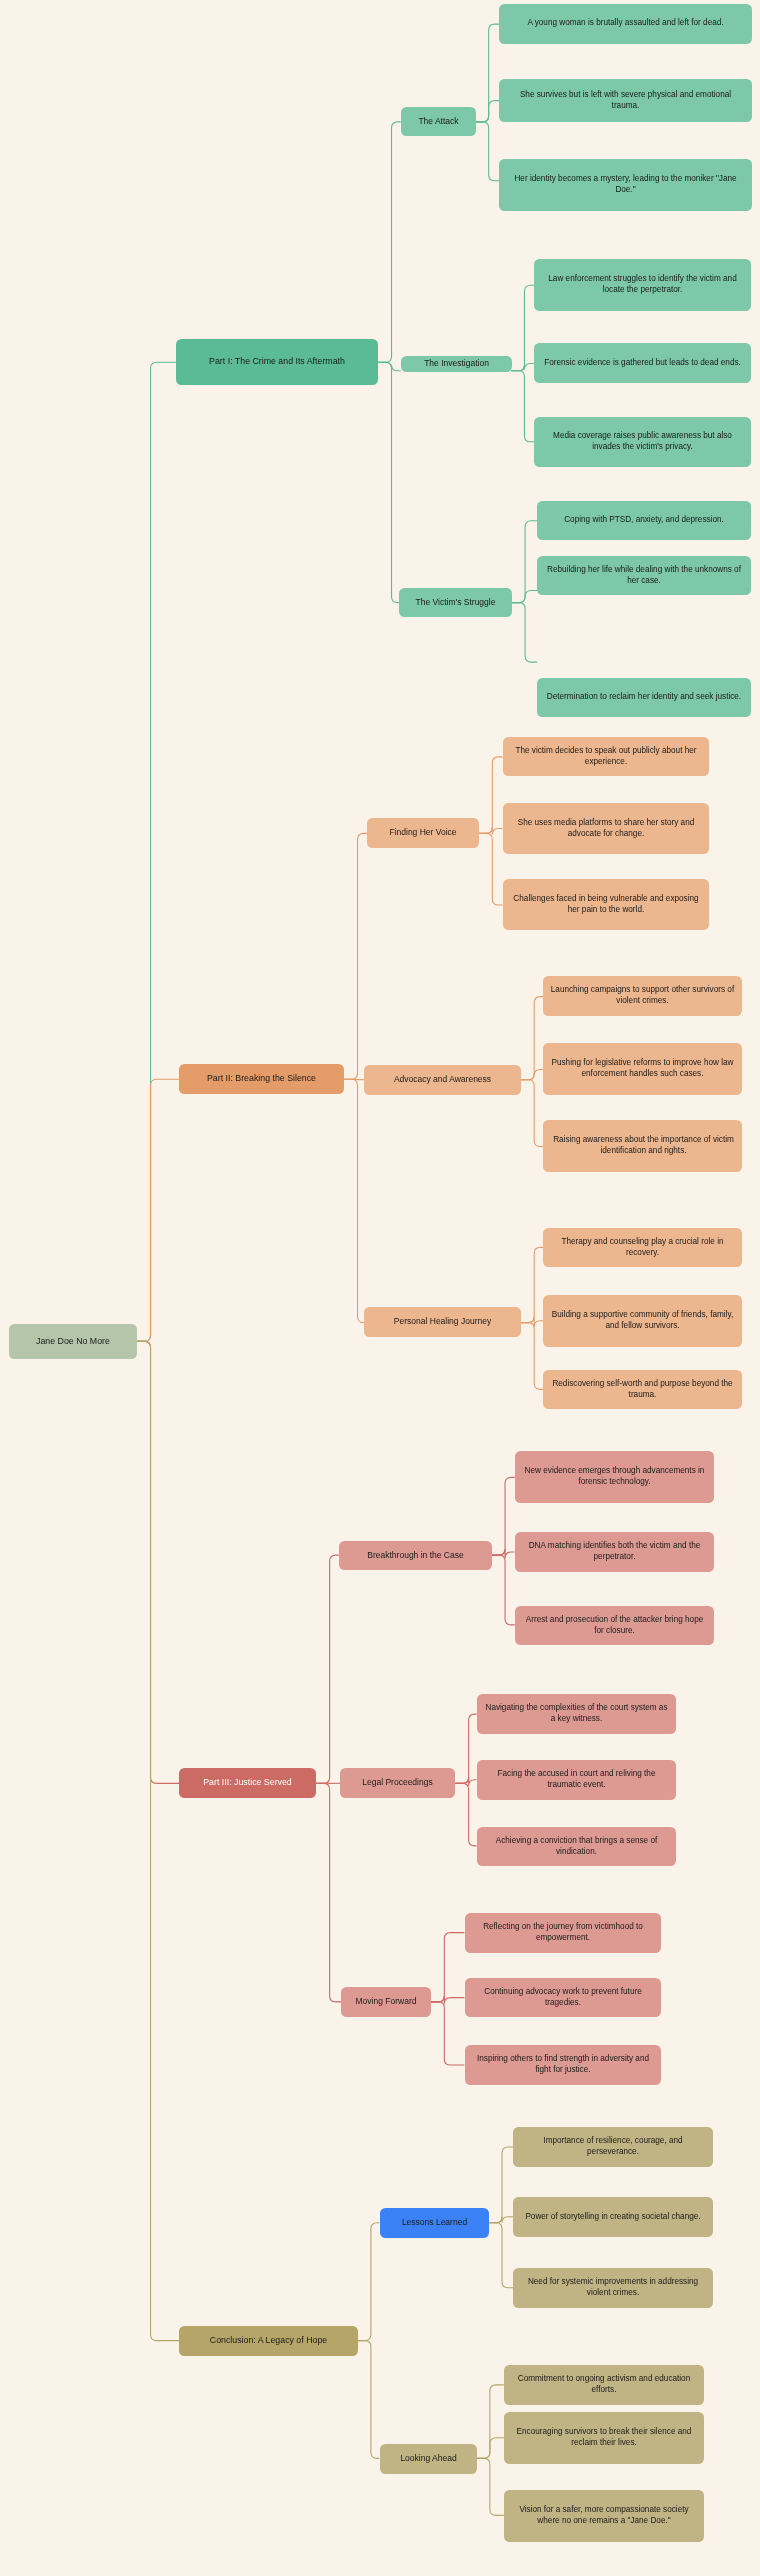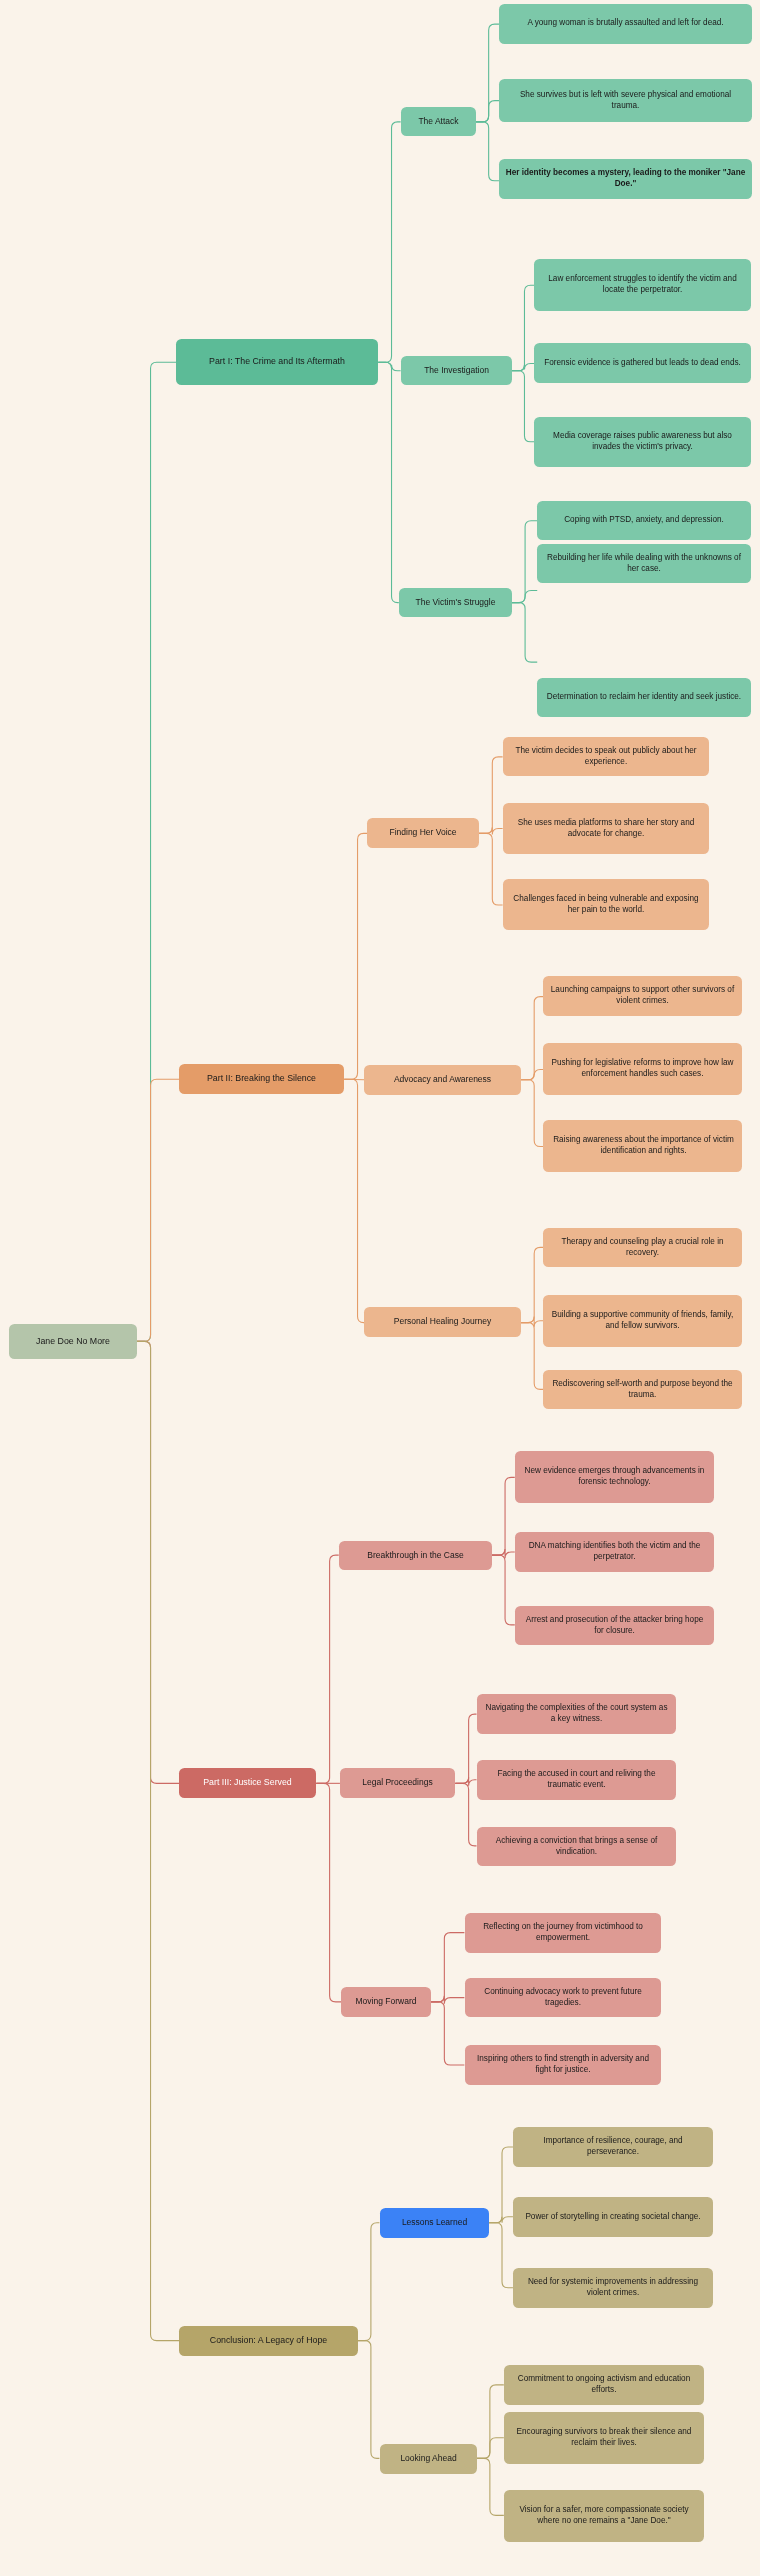--- a/index.html
+++ b/index.html
@@ -95,42 +95,42 @@
       </div>
       <div class="node lvl2" style="left: 401px; top: 107px; width: 75px; height: 29px; background: rgb(124, 200, 169);">
         <span>The Attack</span>
       </div>
       <div class="node lvl3" style="left: 499px; top: 3.6px; width: 253px; height: 40px; background: rgb(124, 200, 169);">
         <span>A young woman is brutally assaulted and left for dead.</span>
       </div>
       <div class="node lvl3" style="left: 499px; top: 79px; width: 253px; height: 43px; background: rgb(124, 200, 169);">
         <span>She survives but is left with severe physical and emotional trauma.</span>
       </div>
-      <div class="node lvl3" style="left: 499px; top: 159px; width: 253px; height: 40px; background: rgb(124, 200, 169); font-weight: bold;">
+      <div class="node lvl3" style="left: 499px; top: 159px; width: 253px; height: 52px; background: rgb(124, 200, 169);">
         <span>Her identity becomes a mystery, leading to the moniker "Jane Doe."</span>
       </div>
-      <div class="node lvl2" style="left: 401px; top: 356px; width: 111px; height: 29px; background: rgb(124, 200, 169);">
+      <div class="node lvl2" style="left: 401px; top: 356px; width: 111px; height: 16px; background: rgb(124, 200, 169);">
         <span>The Investigation</span>
       </div>
       <div class="node lvl3" style="left: 534px; top: 259px; width: 217px; height: 52px; background: rgb(124, 200, 169);">
         <span>Law enforcement struggles to identify the victim and locate the perpetrator.</span>
       </div>
       <div class="node lvl3" style="left: 534px; top: 343px; width: 217px; height: 40px; background: rgb(124, 200, 169);">
         <span>Forensic evidence is gathered but leads to dead ends.</span>
       </div>
       <div class="node lvl3" style="left: 534px; top: 417px; width: 217px; height: 50px; background: rgb(124, 200, 169);">
         <span>Media coverage raises public awareness but also invades the victim's privacy.</span>
       </div>
       <div class="node lvl2" style="left: 399px; top: 588px; width: 113px; height: 29px; background: rgb(124, 200, 169);">
         <span>The Victim's Struggle</span>
       </div>
       <div class="node lvl3" style="left: 537px; top: 501px; width: 214px; height: 39px; background: rgb(124, 200, 169);">
         <span>Coping with PTSD, anxiety, and depression.</span>
       </div>
-      <div class="node lvl3" style="left: 537px; top: 544px; width: 214px; height: 39px; background: rgb(124, 200, 169);">
+      <div class="node lvl3" style="left: 537px; top: 556px; width: 214px; height: 39px; background: rgb(124, 200, 169);">
         <span>Rebuilding her life while dealing with the unknowns of her case.</span>
       </div>
       <div class="node lvl3" style="left: 537px; top: 642px; width: 214px; height: 39px; background: rgb(124, 200, 169); margin-top: 36px;">
         <span>Determination to reclaim her identity and seek justice.</span>
       </div>
       <div class="node lvl1" style="left: 179px; top: 1064px; width: 165px; height: 30px; background: rgb(228, 156, 104); color: rgb(26, 26, 26);">
         <span>Part II: Breaking the Silence</span>
       </div>
       <div class="node lvl2" style="left: 367px; top: 818px; width: 112px; height: 30px; background: rgb(236, 182, 142);">
         <span>Finding Her Voice</span>

